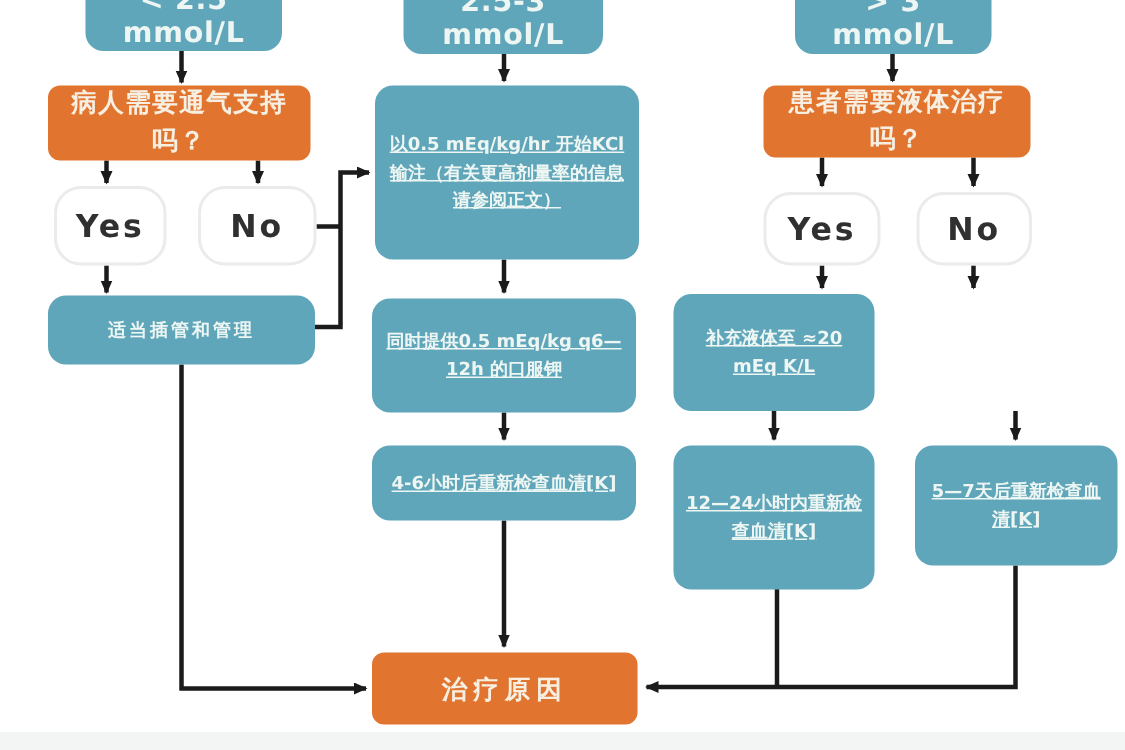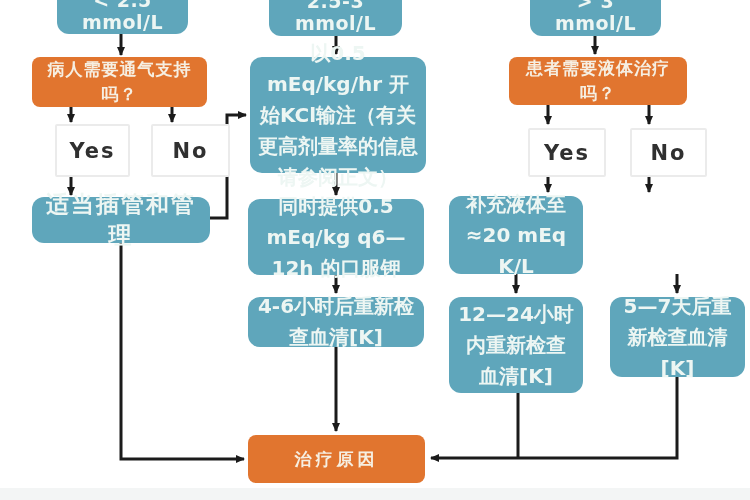--- a/index.html
+++ b/index.html
@@ -19,28 +19,27 @@
     background:var(--teal,#5FA6BB);color:var(--teal_text,#EDF6F3);
     border-radius:12px;
   }
   .orange{
     background:var(--orange,#E1752F);color:var(--orange_text,#F6EFE2);
     border-radius:8px;
   }
   .white{
     background:#fff;color:var(--yesno_text,#303030);
     border:2px solid var(--yesno_border,#EBEBEB);
-    border-radius:2px;
-    margin-left:19px;
+    border-radius:18px;
   }
   .h{font-size:19px;letter-spacing:0.5px;}
   .q{font-size:17px;line-height:1.45;letter-spacing:1px;}
-  .step{font-size:20px;line-height:1.55;}
+  .step{font-size:12px;line-height:1.55;text-decoration:underline;}
   .yn{font-size:21px;letter-spacing:2px;}
-  .act{font-size:23px;letter-spacing:2px;}
+  .act{font-size:12px;letter-spacing:2px;}
   .term{font-size:17px;letter-spacing:4px;}
   .band{position:absolute;left:0;top:488px;width:750px;height:12px;
     background:var(--bottom_band,#F3F5F5);z-index:0;}
 </style>
 </head>
 <body>
 
 <div class="canvas">
 
   <svg class="wires" width="750" height="500" viewBox="0 0 750 500">

